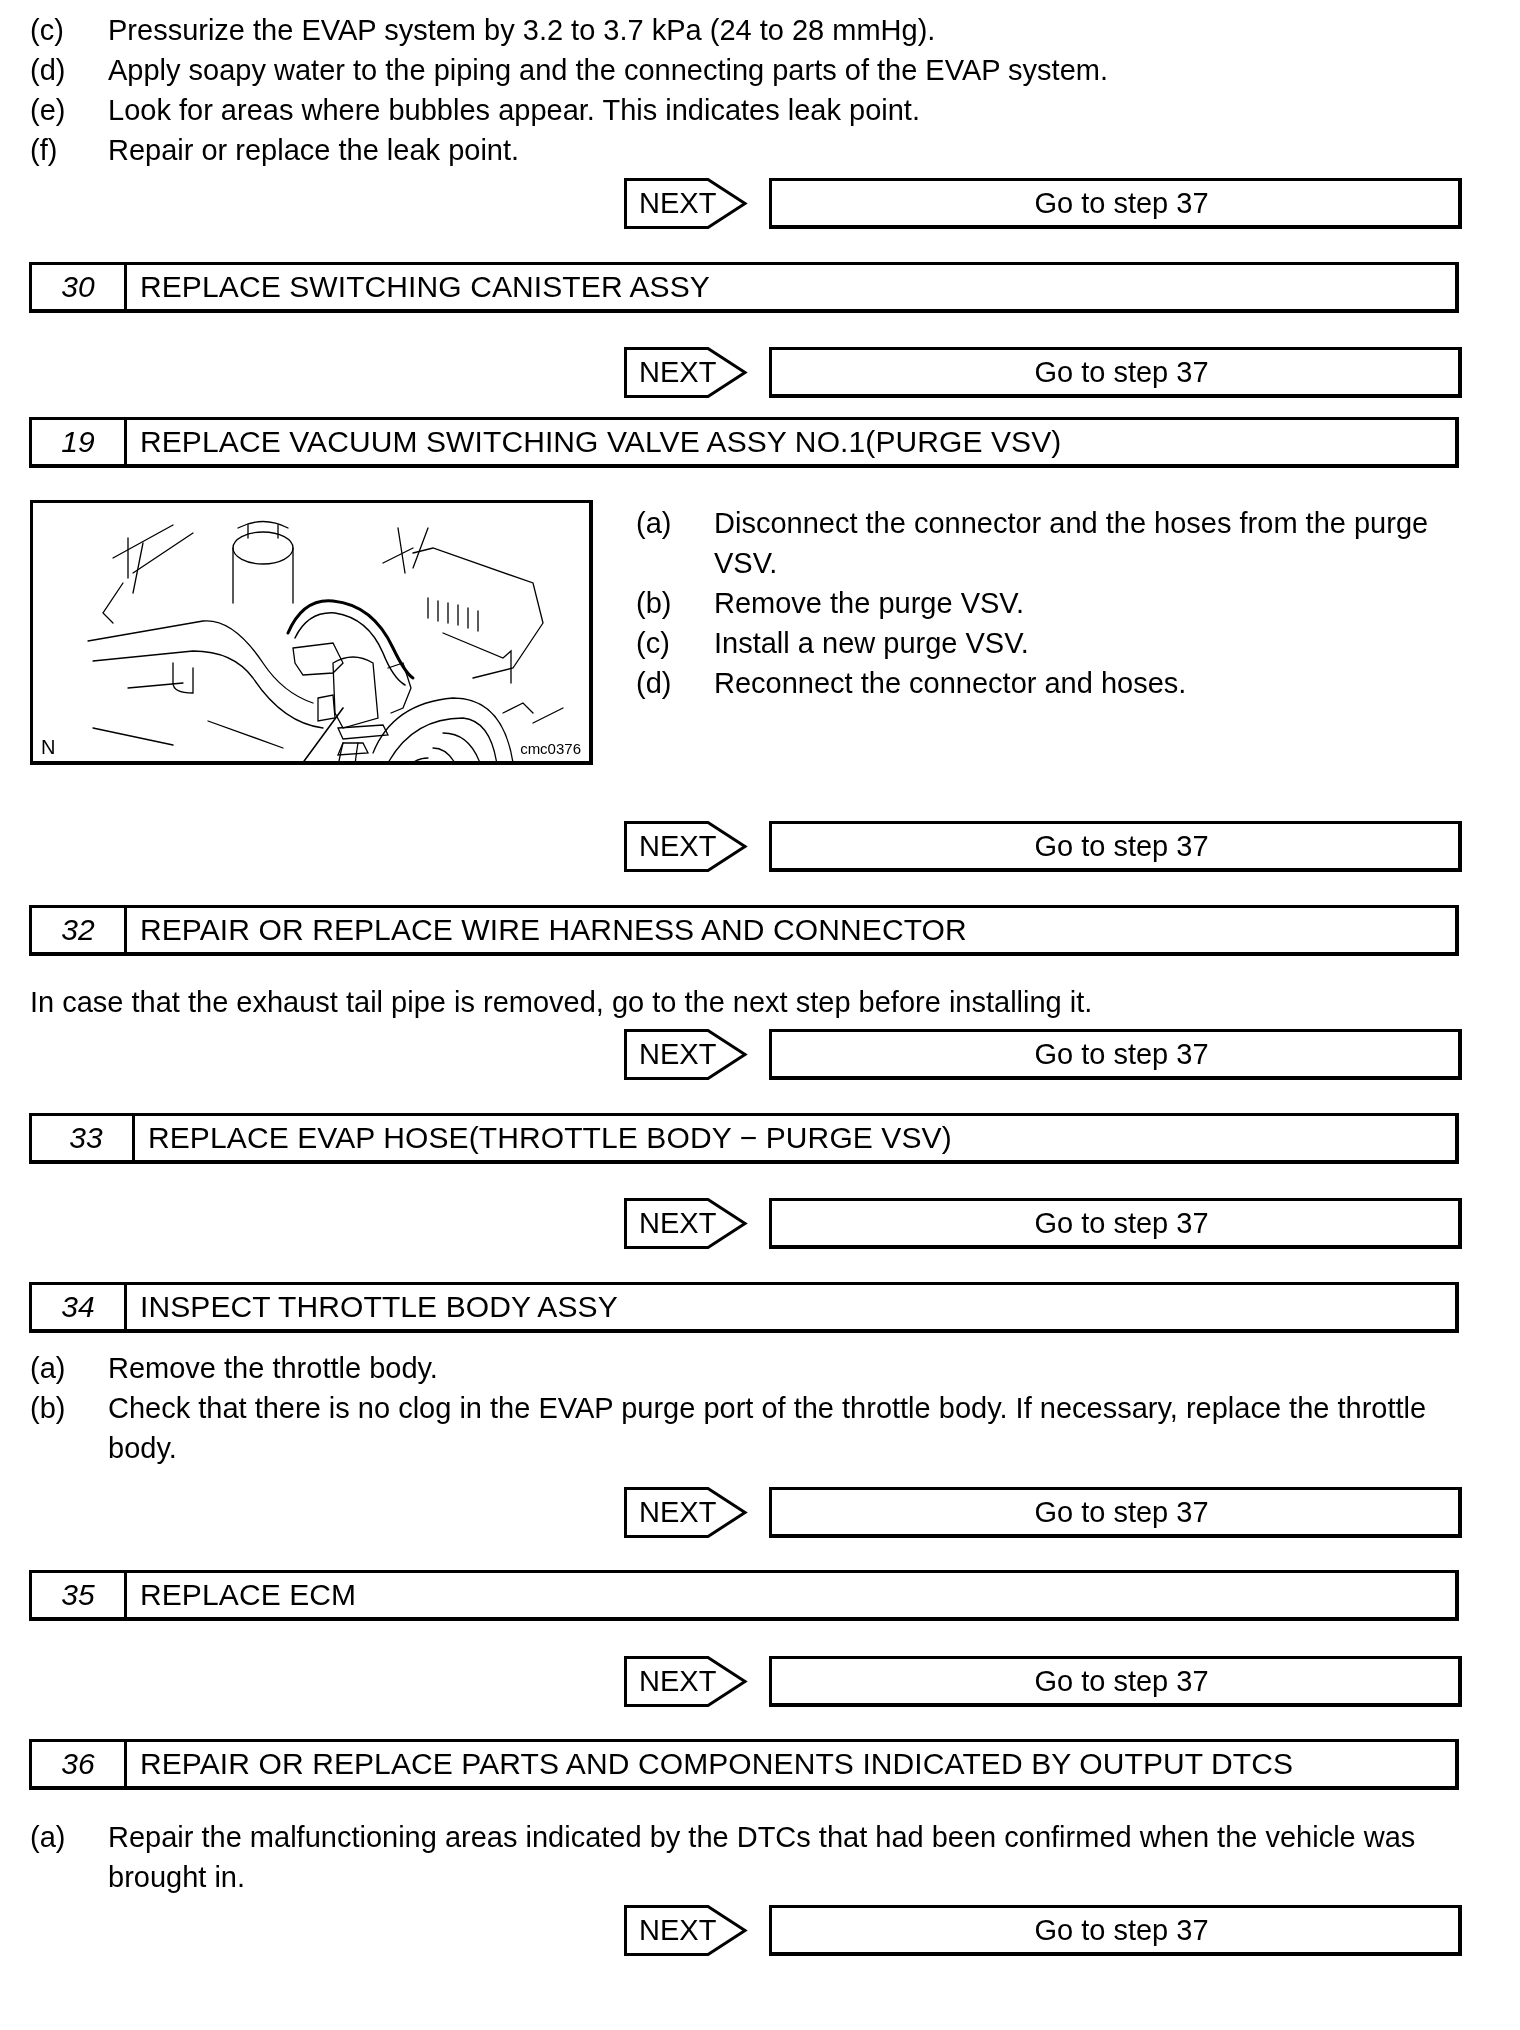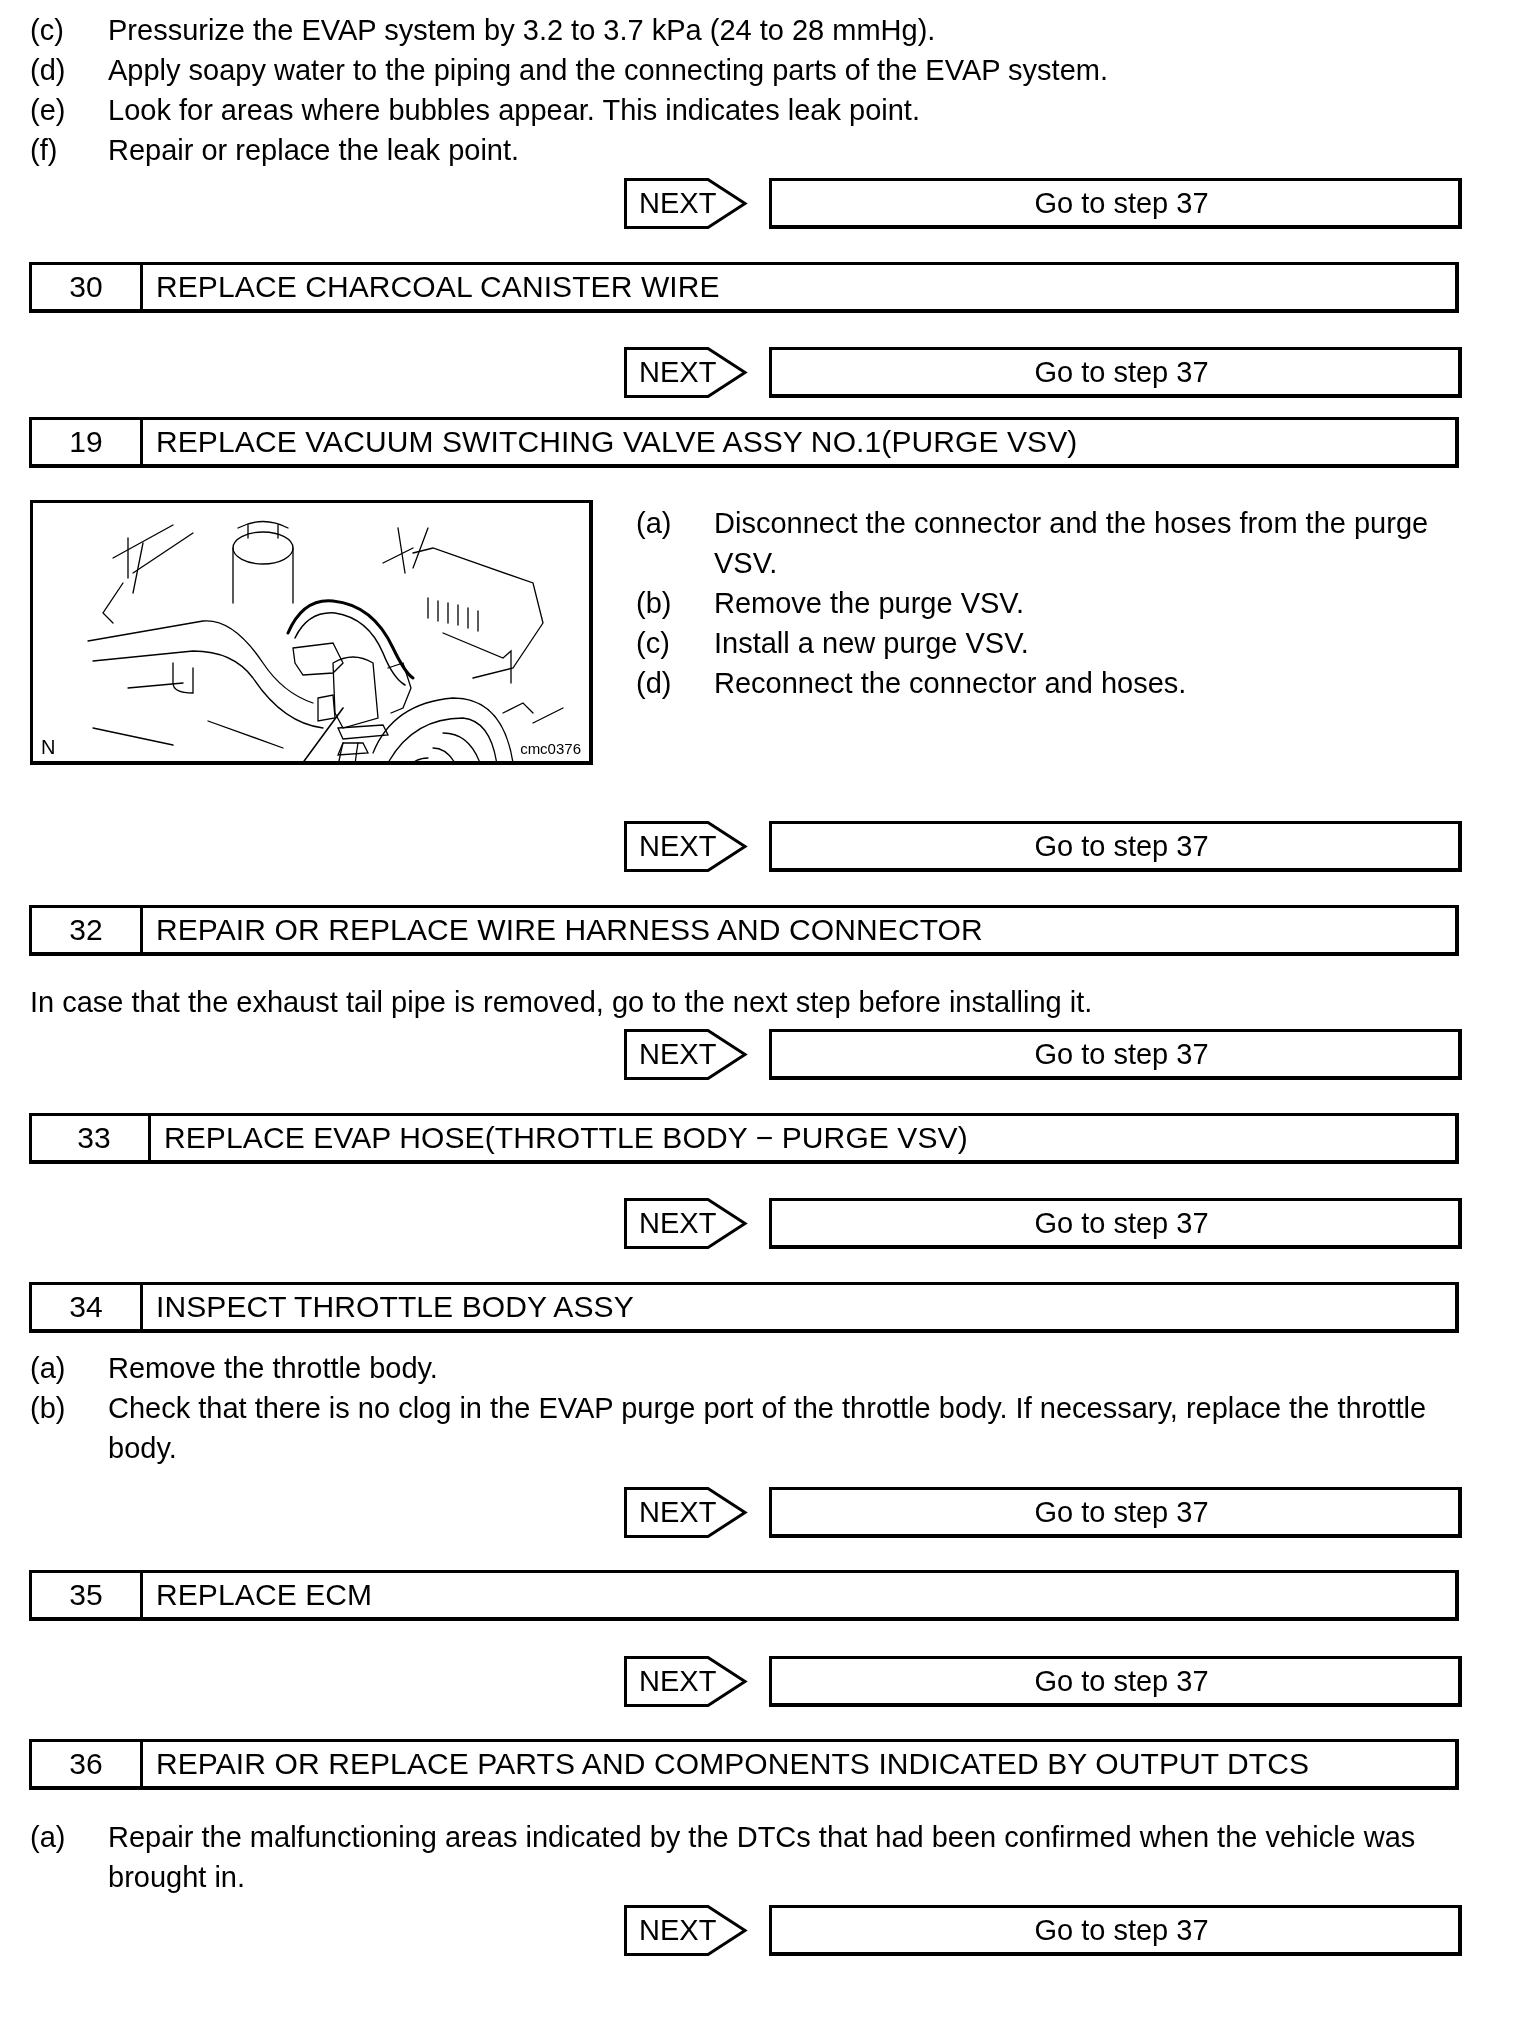--- a/index.html
+++ b/index.html
@@ -16,23 +16,24 @@
   .list li .marker { position: absolute; left: 0; top: 0; }
   .list li .text { display: block; }
   .plain { position: absolute; font-size: 29px; line-height: 40px; white-space: nowrap; }
 
   .step-header {
     position: absolute; left: 29px; width: 1430px; height: 51px;
     border: 3px solid #000; border-bottom-width: 4px; border-right-width: 4px;
     box-sizing: border-box; display: flex; align-items: center;
   }
   .step-header .num {
-    width: 111px; height: 100%; border-right: 3px solid #000; box-sizing: border-box;
+    width: 95px; height: 100%; border-right: 3px solid #000; box-sizing: border-box;
     display: flex; align-items: center; justify-content: center;
     font-size: 30px;
+    font-style: italic;
   }
   .step-header .title {
     padding-left: 13px; font-size: 30px; white-space: nowrap; letter-spacing: 0.1px;
   }
 
   .next-row { position: absolute; left: 624px; width: 838px; height: 51px; text-align: center; }
   .next-row .next-btn { position: absolute; left: 0; top: 0; width: 124px; height: 51px; }
   .next-row .next-btn svg { position: absolute; left: 0; top: 0; }
   .next-row .next-btn .lbl {
     position: absolute; left: 15px; top: 0; height: 51px; line-height: 51px;
@@ -80,21 +81,21 @@
     <svg width="124" height="51">
         <polygon points="1.5,1.5 84,1.5 121,25.5 84,49.5 1.5,49.5" fill="#fff" stroke="#000" stroke-width="3"></polygon>
       </svg>
     <span class="lbl">NEXT</span>
   </div>
   <div class="goto">Go to step 37</div>
 </div>
 
 <div class="step-header" style="top:262px;">
   <div class="num">30</div>
-  <div class="title">REPLACE CHARCOAL CANISTER WIRE</div>
+  <div class="title">REPLACE SWITCHING CANISTER ASSY</div>
 </div>
 
 <div class="next-row" style="top:347px;">
   <div class="next-btn">
     <svg width="124" height="51">
         <polygon points="1.5,1.5 84,1.5 121,25.5 84,49.5 1.5,49.5" fill="#fff" stroke="#000" stroke-width="3"></polygon>
       </svg>
     <span class="lbl">NEXT</span>
   </div>
   <div class="goto">Go to step 37</div>

